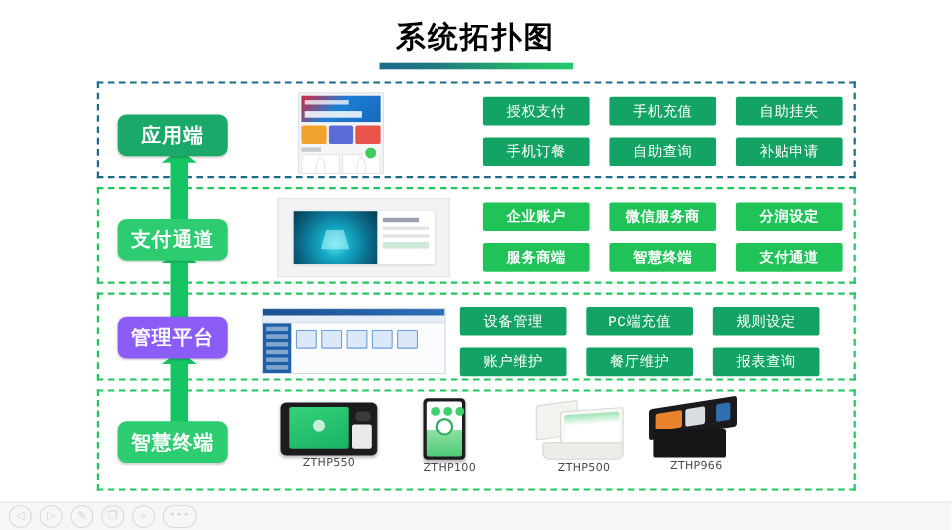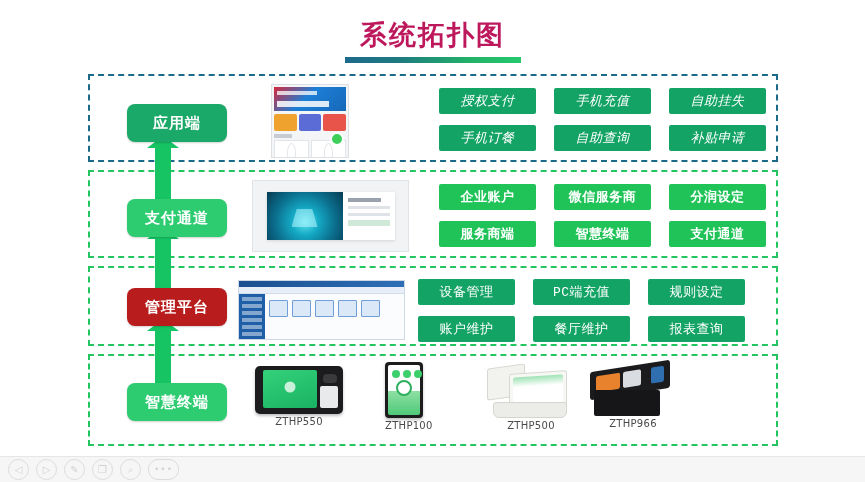--- a/index.html
+++ b/index.html
@@ -10,49 +10,49 @@
     overflow:hidden;
     position:relative;
   }
 
   
   .title-wrap{
     position:absolute;left:0;top:18px;width:865px;
     text-align:center;
   }
   .title-text{
-    font-size:27px;font-weight:bold;color:#be185d;
+    font-size:27px;font-weight:bold;color:#000000;
     letter-spacing:2px;line-height:34px;
   }
   .title-rule{
     margin:5px auto 0;width:176px;height:6px;
     background:linear-gradient(to right,#1d6a8c 0%,#1e7a80 30%,#22b069 70%,#25c96d 100%);
   }
 
   
   .band{
     position:absolute;left:88px;width:690px;
     box-sizing:border-box;
   }
   .band-1{top:74px;height:88px;border:2px dashed #1b6a8a;}
   .band-2{top:170px;height:88px;border:2px dashed #22c55e;}
   .band-3{top:266px;height:80px;border:2px dashed #22c55e;}
   .band-4{top:354px;height:92px;border:2px dashed #22c55e;}
 
   
   .stage{
-    position:absolute;left:127px;
+    position:absolute;left:107px;
     width:100px;height:38px;border-radius:8px;
     display:flex;align-items:center;justify-content:center;
-    color:#fff;font-size:15px;font-weight:bold;letter-spacing:1px;
+    color:#fff;font-size:18px;font-weight:bold;letter-spacing:1px;
     box-shadow:0 1px 2px rgba(0,0,0,.18);
   }
   .stage-1{top:104px;background:#1aa968;}
   .stage-2{top:199px;background:#2ecc71;}
-  .stage-3{top:288px;background:#b91c1c;}
+  .stage-3{top:288px;background:#8b5cf6;}
   .stage-4{top:383px;background:#2ecc71;}
 
   
   .arrow{
     position:absolute;left:155px;width:16px;
     background:#16c464;
   }
   .arrow::before{
     content:"";position:absolute;left:-8px;top:-11px;
     width:0;height:0;
@@ -143,21 +143,21 @@
   }
   .fg-1{left:439px;top:88px;}
   .fg-2{left:439px;top:184px;font-weight:bold;}
   .fg-3{left:418px;top:279px;font-family:Liberation Mono, monospace;}
   .feat{
     height:26px;border-radius:2px;
     display:flex;align-items:center;justify-content:center;
     color:#fff;font-size:13px;letter-spacing:.5px;
     white-space:nowrap;
   }
-  .fg-1 .feat{background:#13a365;font-style:italic;}
+  .fg-1 .feat{background:#13a365;}
   .fg-2 .feat{background:#1fc357;}
   .fg-3 .feat{background:#13a365;}
 
   
   .devices{
     position:absolute;left:245px;top:362px;width:520px;height:80px;
   }
   .dev{position:absolute;text-align:center;}
   .dev-label{
     font-size:10px;color:#4a4a4a;letter-spacing:.3px;

